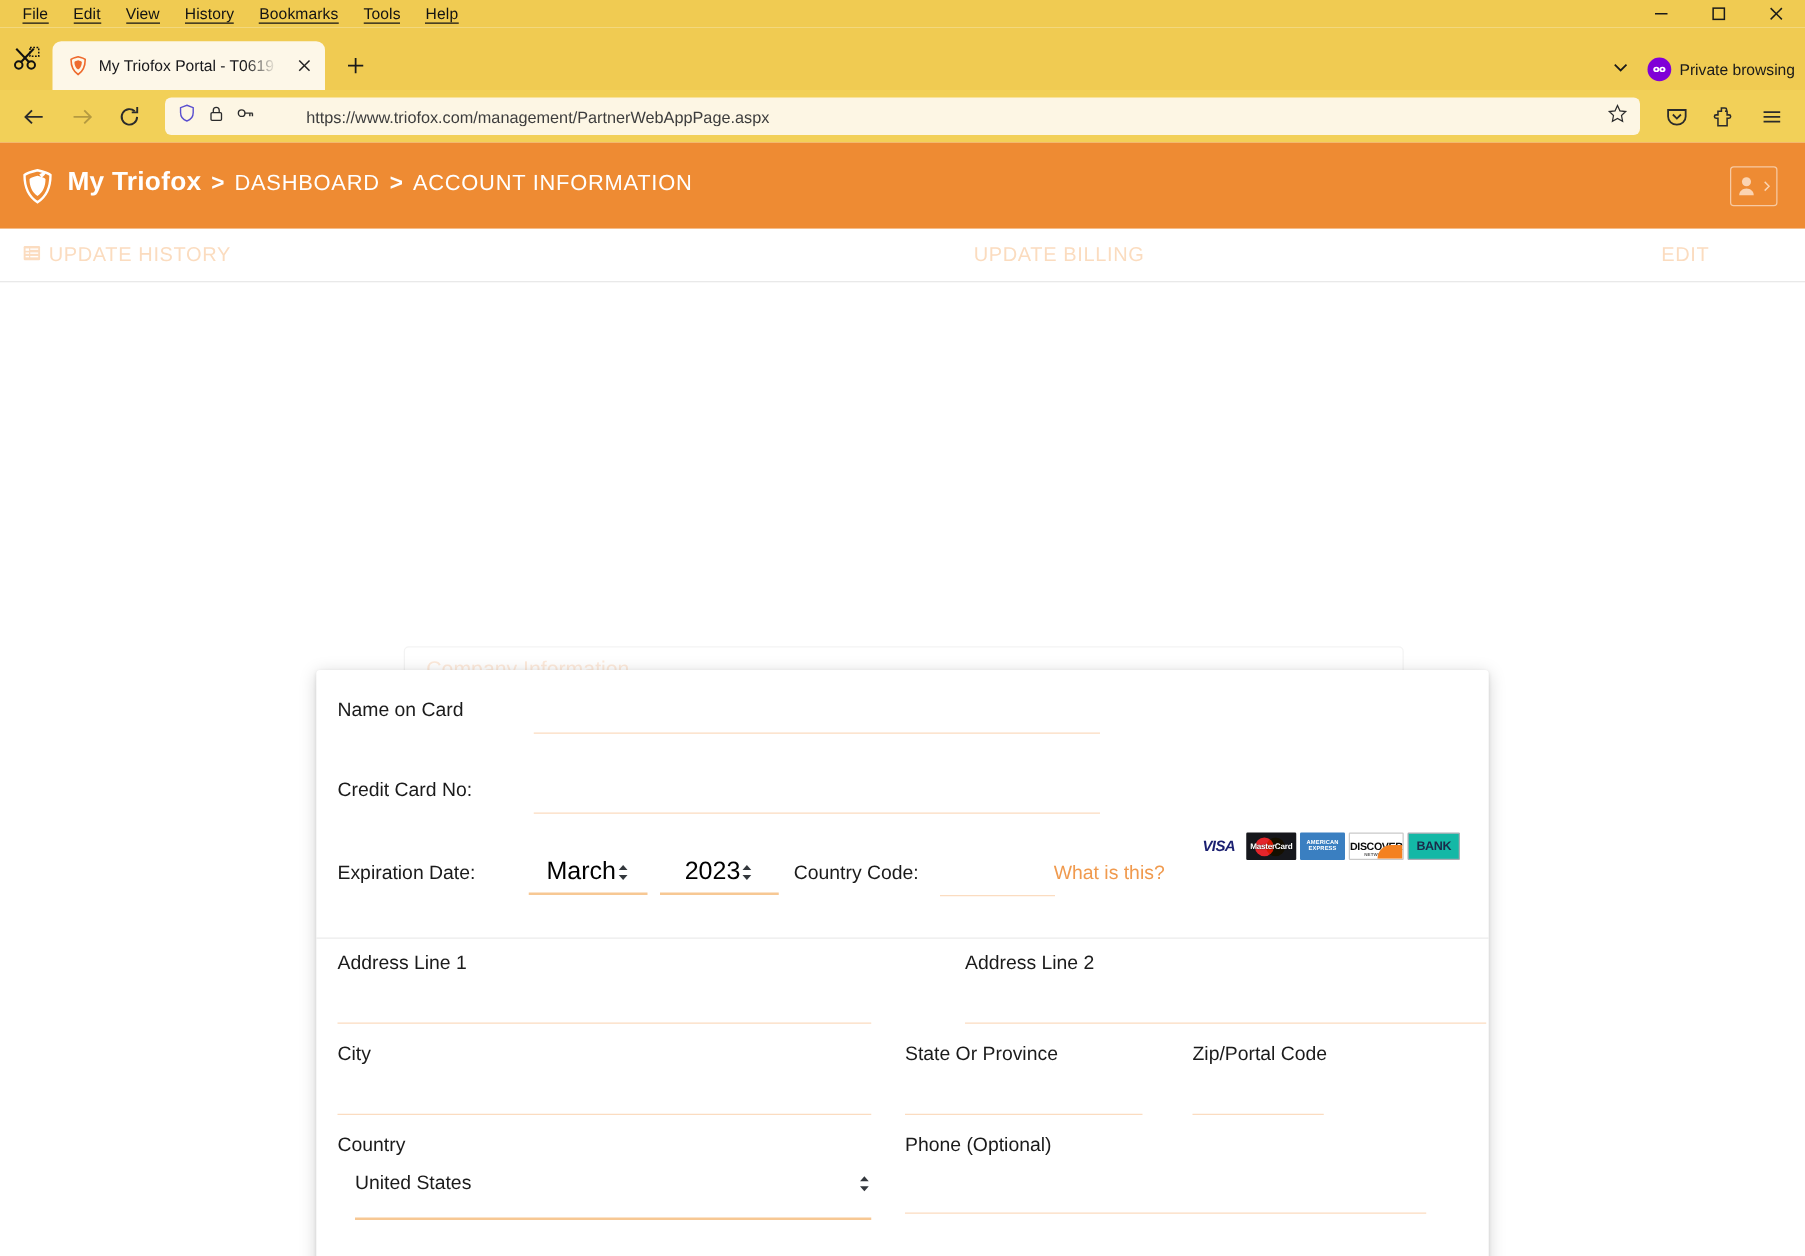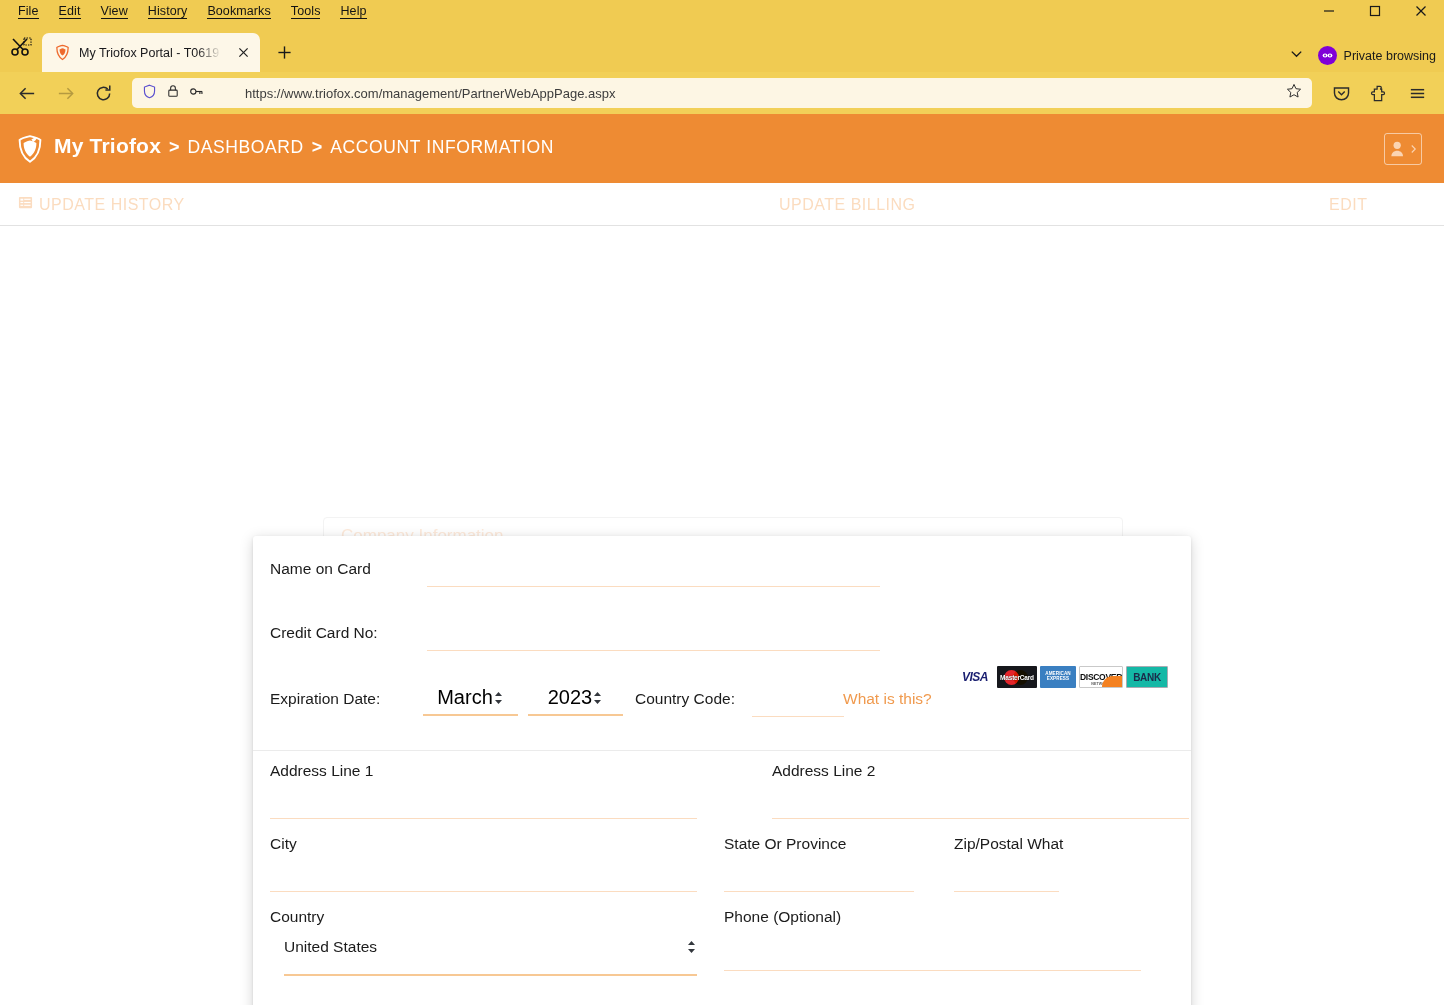--- a/index.html
+++ b/index.html
@@ -557,21 +557,21 @@
         <div class="ar">
           <div class="cell c-city">
             <div class="fld-label">City</div>
             <div class="ul" style="left:0;width:427px"></div>
           </div>
           <div class="cell c-state">
             <div class="fld-label">State Or Province</div>
             <div class="ul" style="left:0;width:190px"></div>
           </div>
           <div class="cell c-zip">
-            <div class="fld-label">Zip/Postal What</div>
+            <div class="fld-label">Zip/Portal Code</div>
             <div class="ul" style="left:0;width:105px"></div>
           </div>
         </div>
 
         <div class="ar">
           <div class="cell c-country">
             <div class="fld-label">Country</div>
             <div class="country-sel">
               <span>United States</span>
               <span class="stepper">

